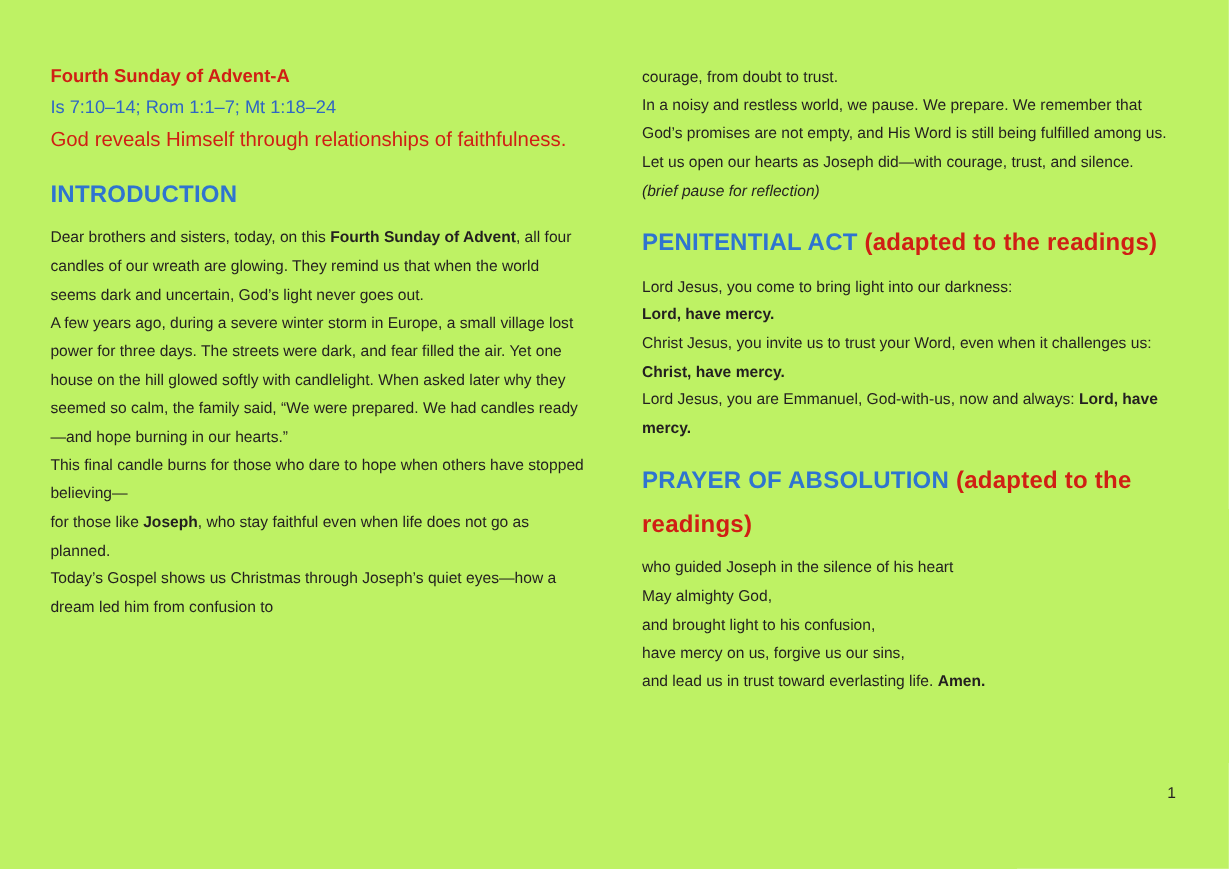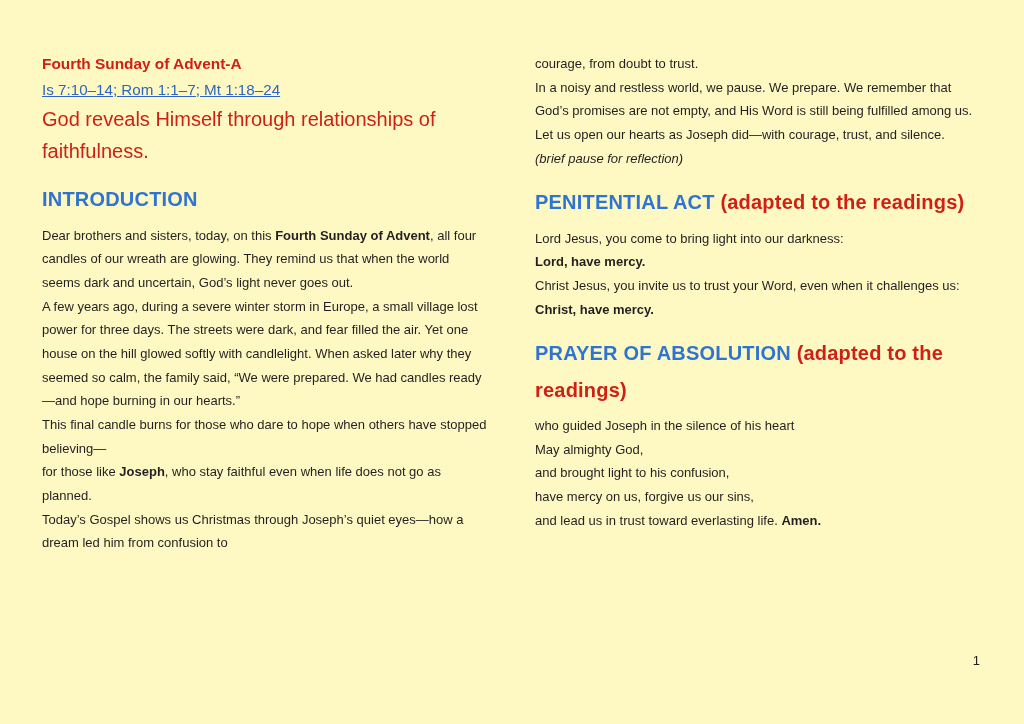--- a/index.html
+++ b/index.html
@@ -11,21 +11,21 @@
     width: 1024px;
     height: 724px;
     font-family: "Liberation Sans", sans-serif;
     color: #1a1a1a;
     overflow: hidden;
   }
   .page {
     position: relative;
     width: 1024px;
     height: 724px;
-    background: #fef9c3;
+    background: #bef264;
     box-sizing: border-box;
   }
   .columns {
     position: absolute;
     top: 52px;
     left: 42px;
     width: 940px;
     display: flex;
     gap: 46px;
   }
@@ -45,25 +45,24 @@
     font-weight: bold;
     color: #d01f14;
     font-size: 15.4px;
     line-height: 1.55;
     margin-bottom: 2px;
   }
   .readings {
     color: #2f66c4;
     font-size: 15.2px;
     line-height: 1.62;
-    text-decoration: underline;
   }
   .theme {
     color: #d01f14;
-    font-size: 20px;
+    font-size: 17px;
     line-height: 1.62;
     margin-bottom: 12px;
   }
   .section-head {
     color: #2f74d0;
     font-weight: bold;
     font-size: 20px;
     letter-spacing: 0.2px;
     margin-top: 14px;
     margin-bottom: 6px;
@@ -120,20 +119,21 @@
 
       <p class="block ital">(brief pause for reflection)</p>
 
       <p class="section-head"><span>PENITENTIAL ACT</span> <span class="subtle">(adapted to the readings)</span></p>
 
       <p class="block">Lord Jesus, you come to bring light into our darkness:</p>
       <p class="block"><b>Lord, have mercy.</b></p>
 
       <p class="block"><span>Christ Jesus, you invite us to trust your Word, even when it challenges us: </span><b>Christ, have mercy.</b></p>
 
+      <p class="block"><span>Lord Jesus, you are Emmanuel, God-with-us, now and always: </span><b>Lord, have mercy.</b></p>
 
       <p class="section-head"><span>PRAYER OF ABSOLUTION</span> <span class="subtle">(adapted to the readings)</span></p>
 
       <p class="block">who guided Joseph in the silence of his heart</p>
       <p class="block">May almighty God,</p>
       <p class="block">and brought light to his confusion,</p>
       <p class="block">have mercy on us, forgive us our sins,</p>
       <p class="block"><span>and lead us in trust toward everlasting life. </span><b>Amen.</b></p>
 
     </div>

